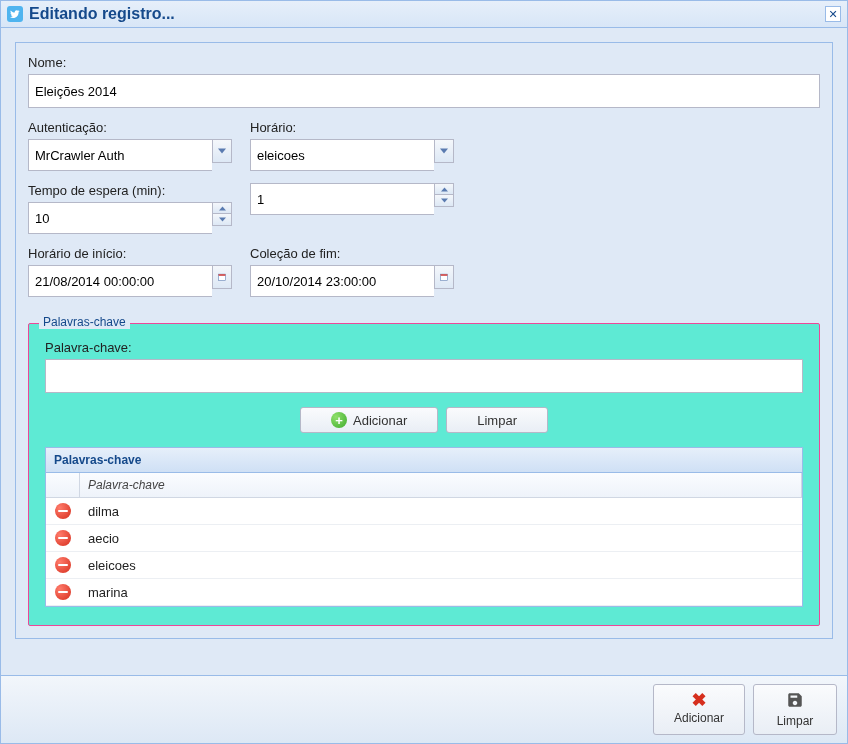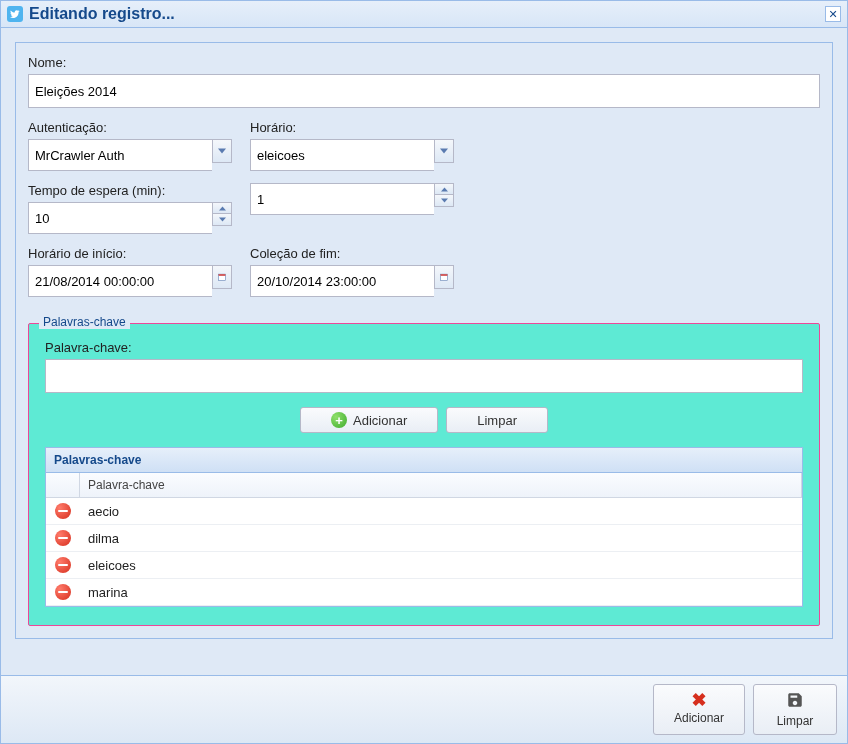--- a/index.html
+++ b/index.html
@@ -142,20 +142,21 @@
   .grid-head{
     background:linear-gradient(#fafcff,#eef3fa);
     border-bottom:1px solid #d0d7e3;
     display:flex;
   }
   .grid-head .cell{
     padding:5px 8px;
     font-size:12px;
     color:#444;
     border-right:1px solid #d0d7e3;
+    font-style:italic;
   }
   .grid-row{display:flex;border-bottom:1px solid #eceff3;align-items:center;}
   .grid-row .icon-cell{width:34px;display:flex;justify-content:center;padding:5px 0;}
   .grid-row .text-cell{padding:5px 8px;font-size:13px;}
   .remove-icon{width:16px;height:16px;border-radius:50%;background:radial-gradient(circle at 30% 30%,#ff7b6b,#d62f1e);position:relative;cursor:pointer;}
   .remove-icon::after{content:"";position:absolute;left:3px;right:3px;top:7px;height:2px;background:#fff;border-radius:1px;}
   .footer{
     background:linear-gradient(#f2f6fb,#dde8f5);
     border-top:1px solid #99bbe8;
     padding:8px 10px;
@@ -302,27 +303,27 @@
           <div class="grid-title">Palavras-chave</div>
           <div class="grid-head">
             <div class="cell" style="width:34px;"></div>
             <div class="cell" style="flex:1">Palavra-chave</div>
           </div>
           <div id="grid-body">
               <div class="grid-row">
                 <div class="icon-cell">
                   <div class="remove-icon"></div>
                 </div>
-                <div class="text-cell">aecio</div>
+                <div class="text-cell">dilma</div>
               </div>
               <div class="grid-row">
                 <div class="icon-cell">
                   <div class="remove-icon"></div>
                 </div>
-                <div class="text-cell">dilma</div>
+                <div class="text-cell">aecio</div>
               </div>
               <div class="grid-row">
                 <div class="icon-cell">
                   <div class="remove-icon"></div>
                 </div>
                 <div class="text-cell">eleicoes</div>
               </div>
               <div class="grid-row">
                 <div class="icon-cell">
                   <div class="remove-icon"></div>

